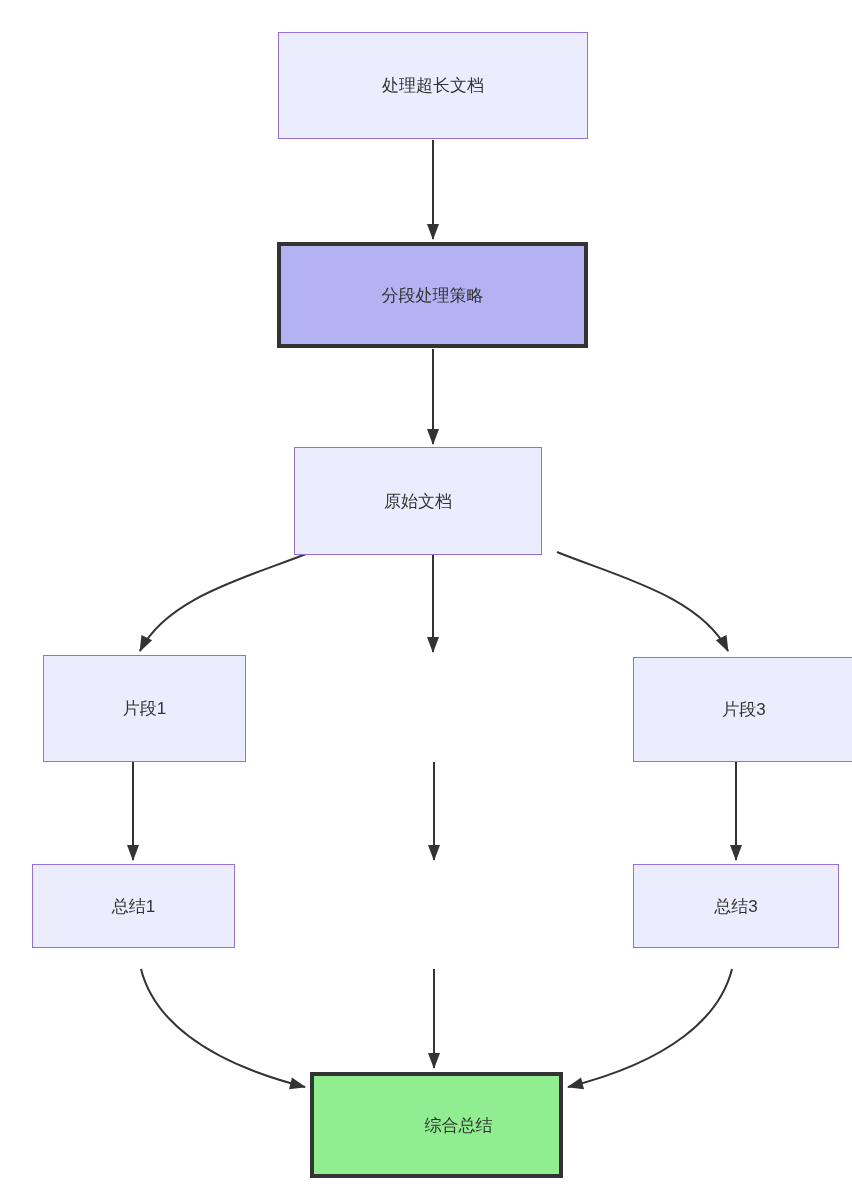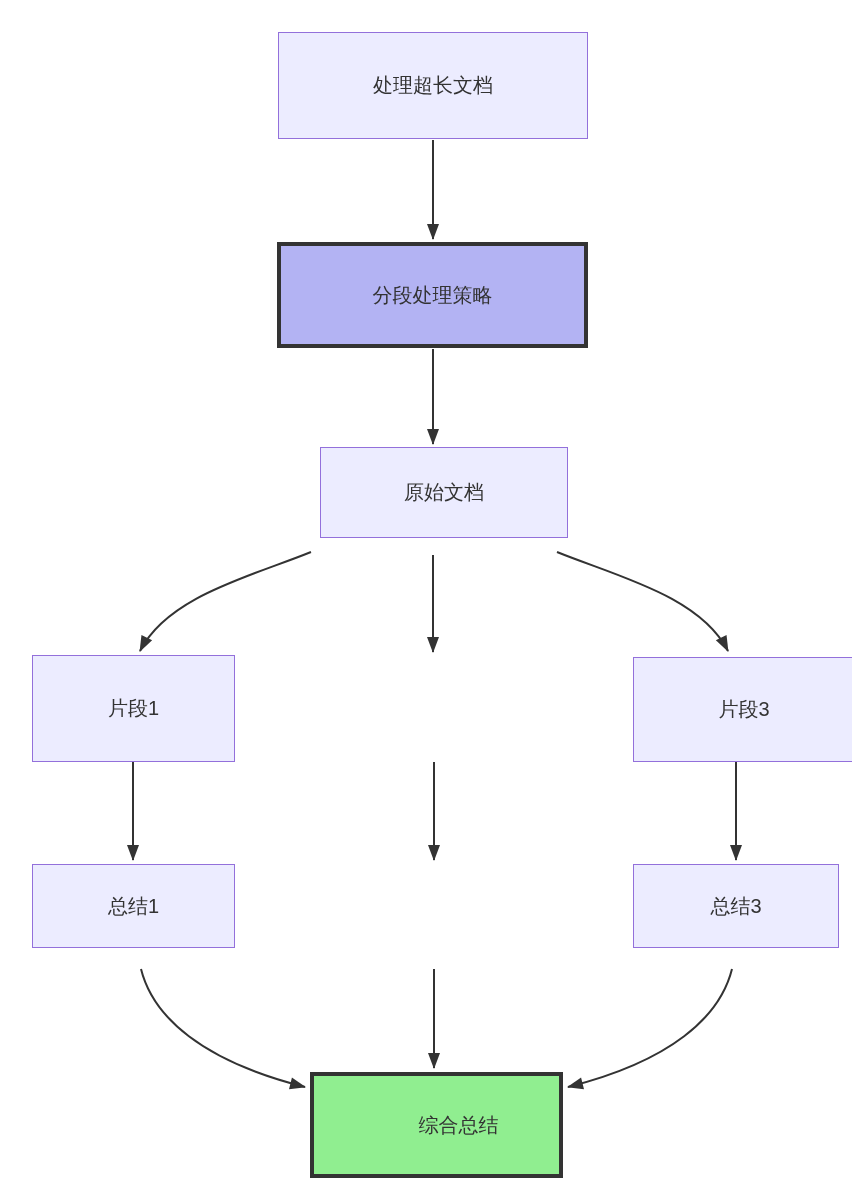--- a/index.html
+++ b/index.html
@@ -39,21 +39,21 @@
   .arrowfill { fill: var(--color-edge); }
   .node {
     position: absolute;
     box-sizing: border-box;
     display: flex;
     align-items: center;
     justify-content: center;
     background: var(--color-node-fill);
     border: 1.5px solid var(--color-node-border);
     color: var(--color-text);
-    font-size: 20px;
+    font-size: 17px;
     text-align: center;
     white-space: nowrap;
   }
   .node.highlight {
     background: var(--color-highlight-fill);
     border: 4px solid var(--color-highlight-border);
   }
   .node.success {
     background: var(--color-success-fill);
     border: 4px solid var(--color-success-border);
@@ -85,25 +85,25 @@
   </svg>
 
   <div class="node" style="left:278px;top:32px;width:310px;height:107px">
     <span>处理超长文档</span>
   </div>
 
   <div class="node highlight" style="left:277px;top:242px;width:311px;height:106px">
     <span>分段处理策略</span>
   </div>
 
-  <div class="node" style="left:320px;top:447px;width:248px;height:91px">
+  <div class="node" style="left:294px;top:447px;width:248px;height:108px">
     <span>原始文档</span>
   </div>
 
-  <div class="node" style="left:32px;top:655px;width:203px;height:107px">
+  <div class="node" style="left:43px;top:655px;width:203px;height:107px">
     <span>片段1</span>
   </div>
 
 
   <div class="node" style="left:633px;top:657px;width:222px;height:105px">
     <span>片段3</span>
   </div>
 
   <div class="node" style="left:32px;top:864px;width:203px;height:84px">
     <span>总结1</span>

